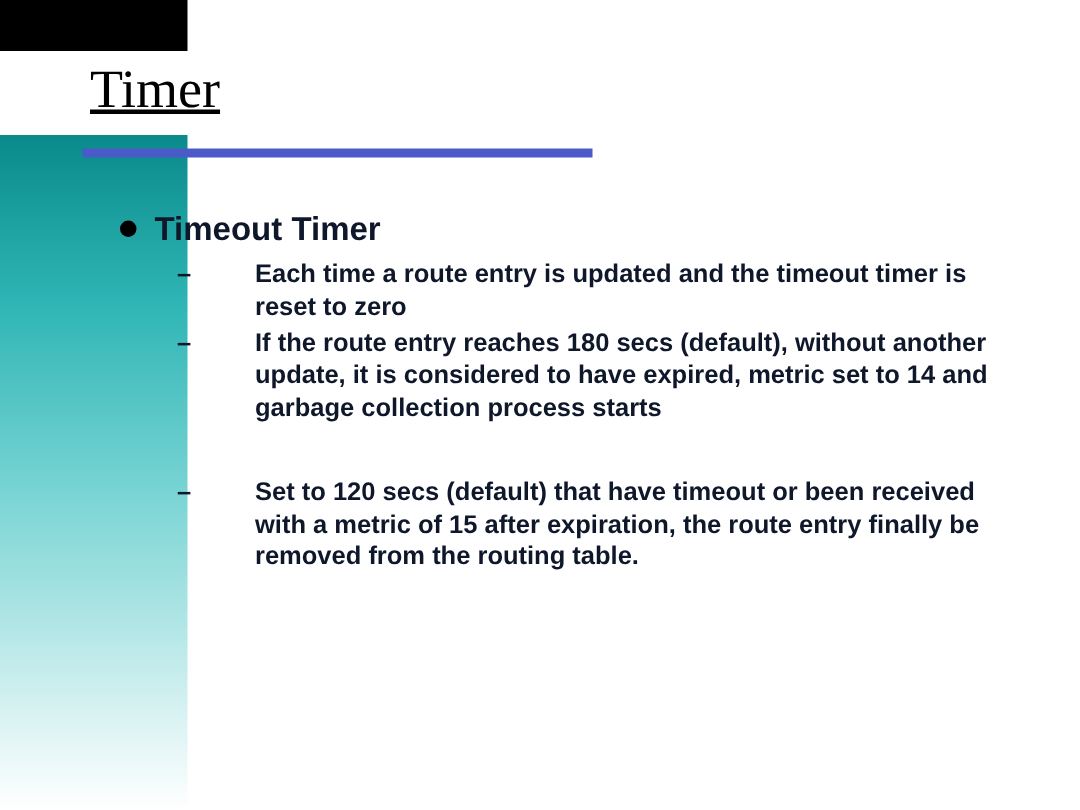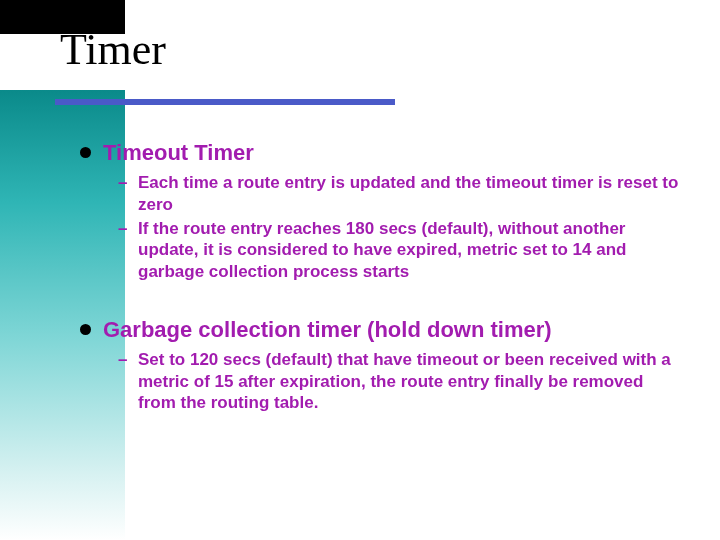--- a/index.html
+++ b/index.html
@@ -21,24 +21,25 @@
     position: absolute;
     left: 0;
     top: 0;
     width: 125px;
     height: 34px;
     background: #000000;
   }
   .title {
     position: absolute;
     left: 60px;
-    top: 24px;
+    top: 38px;
     font-family: "Times New Roman", Times, serif;
-    font-size: 44px;
+    font-size: 36px;
     color: #000000;
+    text-decoration: underline;
   }
   .teal-stripe {
     position: absolute;
     left: 0;
     top: 90px;
     width: 125px;
     height: 450px;
     background: linear-gradient(to bottom, #0a8a8a 0%, #2fb5b5 25%, #7fd6d6 55%, #d6f1f1 85%, #ffffff 100%);
   }
   .blue-rule {
@@ -47,21 +48,21 @@
     top: 99px;
     width: 340px;
     height: 6px;
     background: #4a5ac8;
   }
   .content {
     position: absolute;
     left: 80px;
     top: 140px;
     width: 600px;
-    color: #a21caf;
+    color: #0f172a;
   }
   .top-item {
     margin-bottom: 34px;
   }
   .top-head {
     font-size: 22px;
     font-weight: bold;
     display: flex;
     align-items: flex-start;
   }
@@ -87,20 +88,21 @@
     align-items: flex-start;
     margin-bottom: 2px;
   }
   .dash {
     flex: 0 0 auto;
     width: 14px;
     margin-right: 6px;
   }
   .sub-text {
     flex: 1 1 auto;
+    margin-left: 32px;
   }
 </style>
 </head>
 <body>
 
 <div class="slide">
   <div class="top-black"></div>
   <div class="title">Timer</div>
   <div class="teal-stripe"></div>
   <div class="blue-rule"></div>
@@ -118,24 +120,20 @@
           <span class="sub-text">Each time a route entry is updated and the timeout timer is reset to zero</span>
         </div>
         <div class="sub-item">
           <span class="dash">–</span>
           <span class="sub-text">If the route entry reaches 180 secs (default), without another update, it is considered to have expired, metric set to 14 and garbage collection process starts</span>
         </div>
       </div>
     </div>
 
     <div class="top-item">
-      <div class="top-head">
-        <span class="disc"></span>
-        <span>Garbage collection timer (hold down timer)</span>
-      </div>
       <div class="sublist">
         <div class="sub-item">
           <span class="dash">–</span>
           <span class="sub-text">Set to 120 secs (default) that have timeout or been received with a metric of 15 after expiration, the route entry finally be removed from the routing table.</span>
         </div>
       </div>
     </div>
 
   </div>
 </div>

